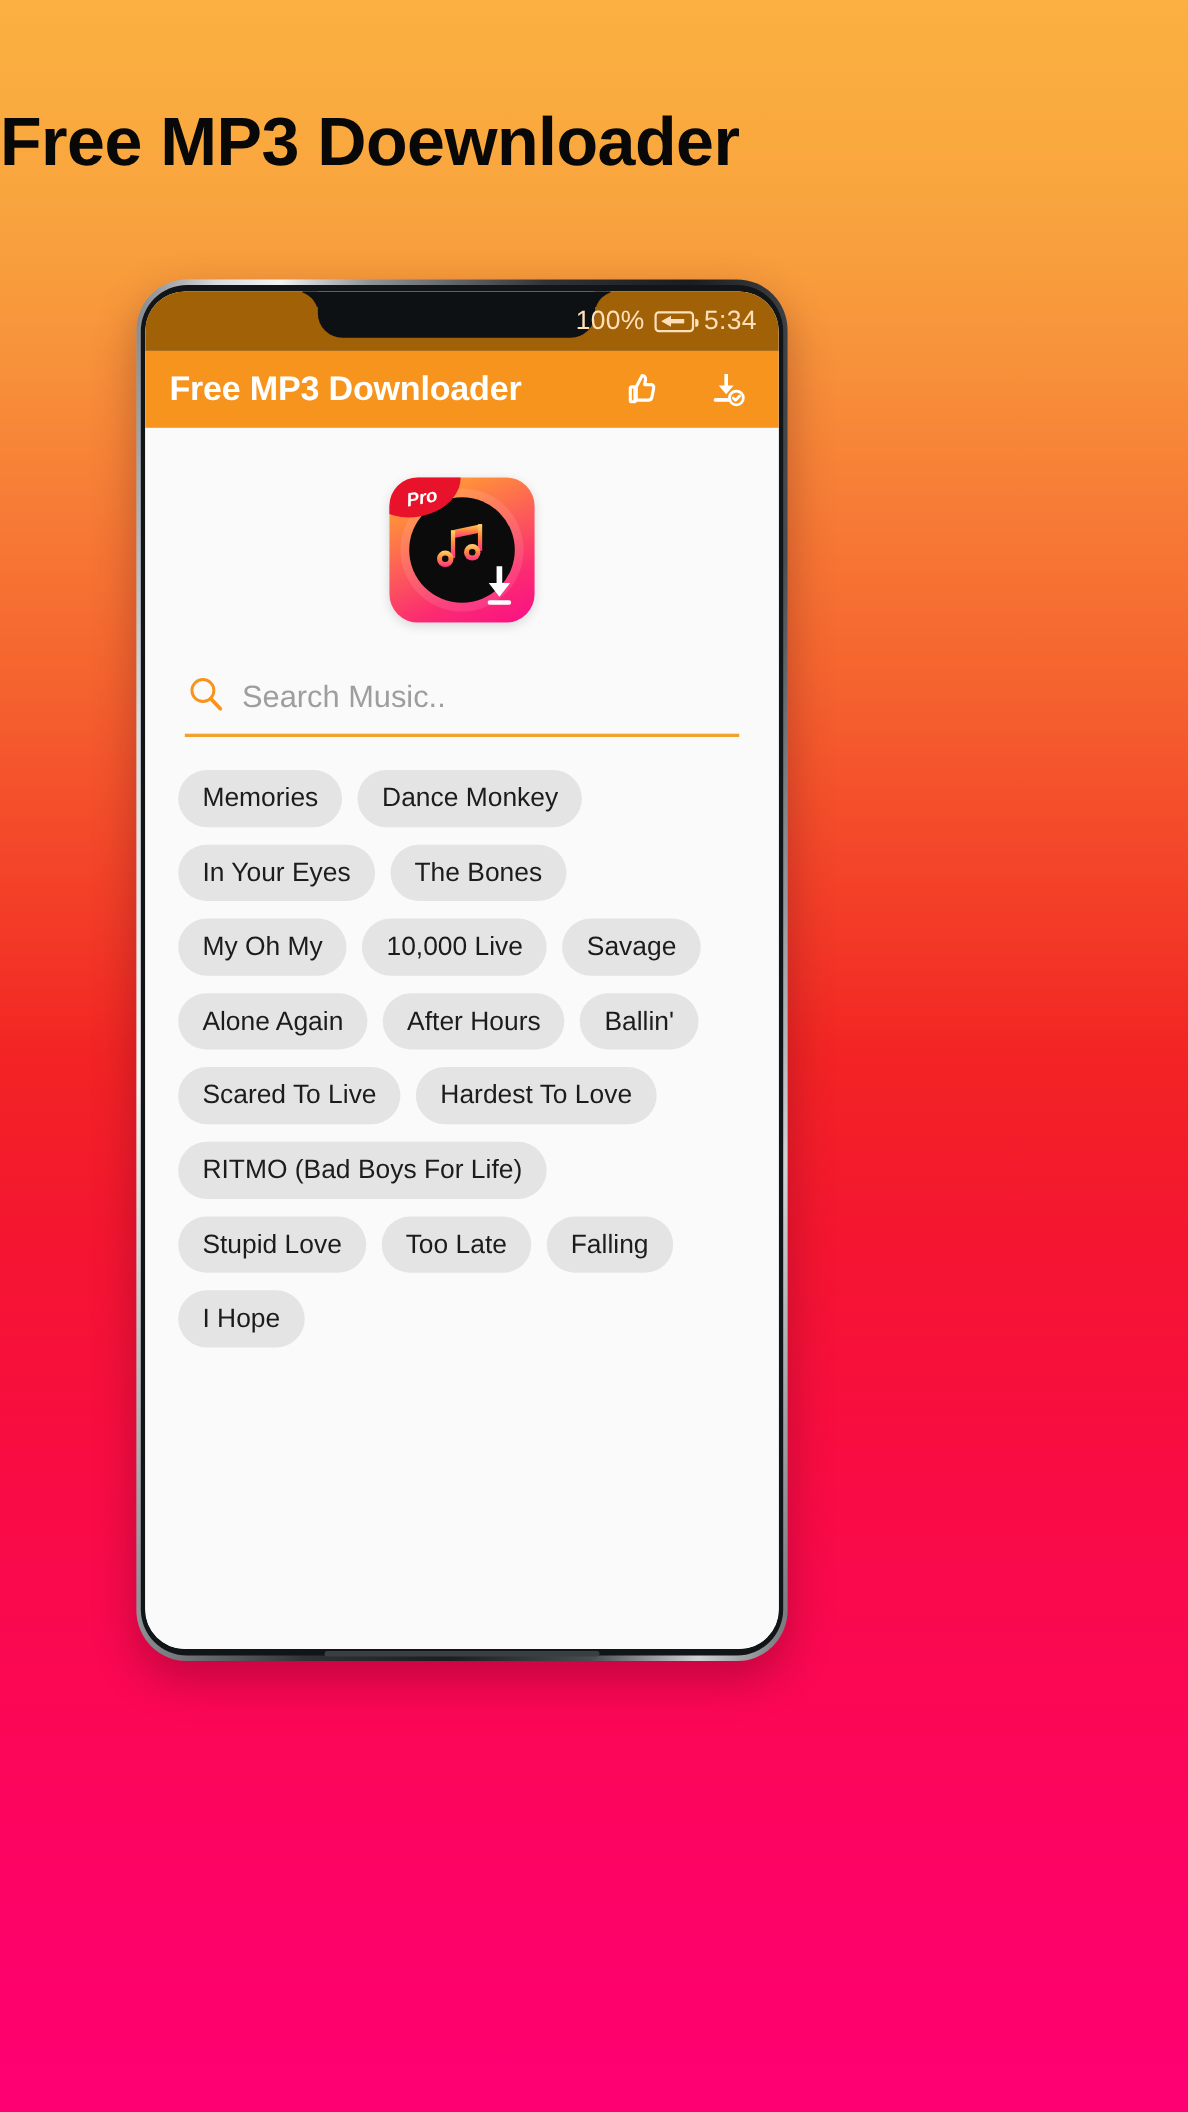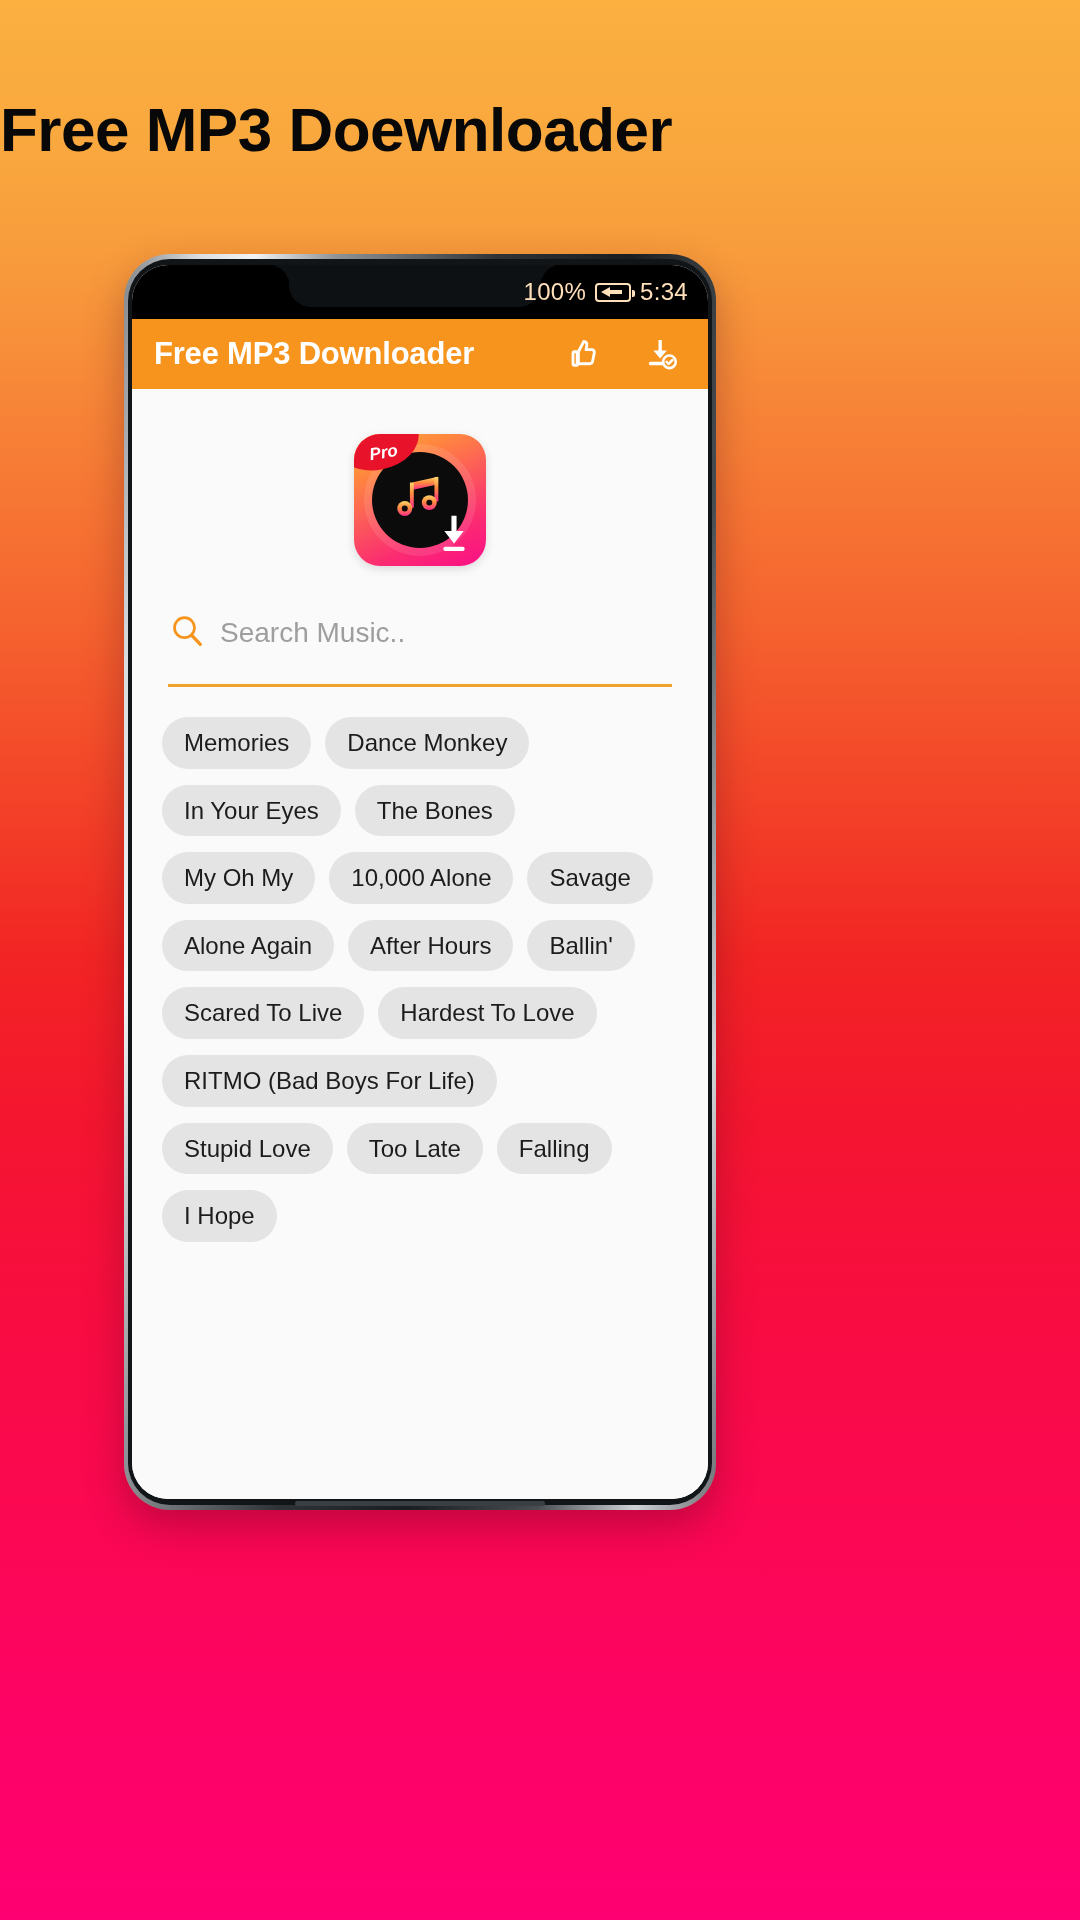--- a/index.html
+++ b/index.html
@@ -73,21 +73,21 @@
     bottom: 11px;
     border-radius: 36px;
     overflow: hidden;
     background: #fafafa;
   }
 
   
   .statusbar {
     position: relative;
     height: 54px;
-    background: #000000;
+    background: #a16207;
     display: flex;
     align-items: center;
     justify-content: flex-end;
     padding-right: 20px;
     box-sizing: border-box;
   }
   .notch {
     position: absolute;
     left: 50%;
     transform: translateX(-52%);
@@ -259,21 +259,21 @@
     bottom: 8px;
     z-index: 5;
   }
 
   
   .search {
     margin: 46px 36px 0 36px;
     display: flex;
     align-items: center;
     gap: 14px;
-    padding-bottom: 30px;
+    padding-bottom: 12px;
     border-bottom: 3px solid #efa22c;
   }
   .search-input {
     flex: 1;
     border: none;
     outline: none;
     background: transparent;
     font-family: "Liberation Sans", sans-serif;
     font-size: 28px;
     color: #9a9a9a;
@@ -398,21 +398,21 @@
         </span>
         <input class="search-input" type="text" placeholder="Search Music.." style="">
       </div>
 
       <div class="chips" id="chips">
           <div class="chip">Memories</div>
           <div class="chip">Dance Monkey</div>
           <div class="chip">In Your Eyes</div>
           <div class="chip">The Bones</div>
           <div class="chip">My Oh My</div>
-          <div class="chip">10,000 Alone</div>
+          <div class="chip">10,000 Live</div>
           <div class="chip">Savage</div>
           <div class="chip">Alone Again</div>
           <div class="chip">After Hours</div>
           <div class="chip">Ballin'</div>
           <div class="chip">Scared To Live</div>
           <div class="chip">Hardest To Love</div>
           <div class="chip">RITMO (Bad Boys For Life)</div>
           <div class="chip">Stupid Love</div>
           <div class="chip">Too Late</div>
           <div class="chip">Falling</div>

